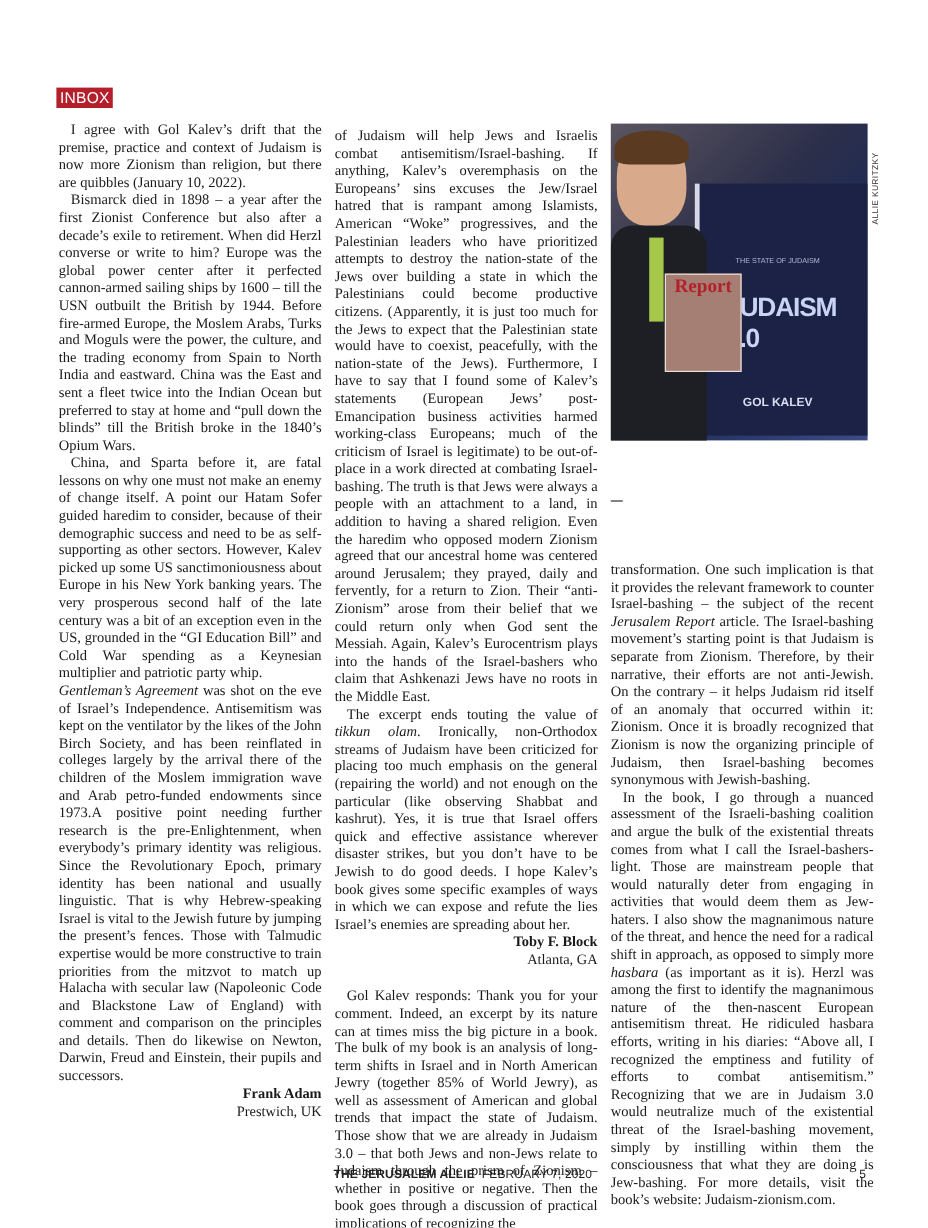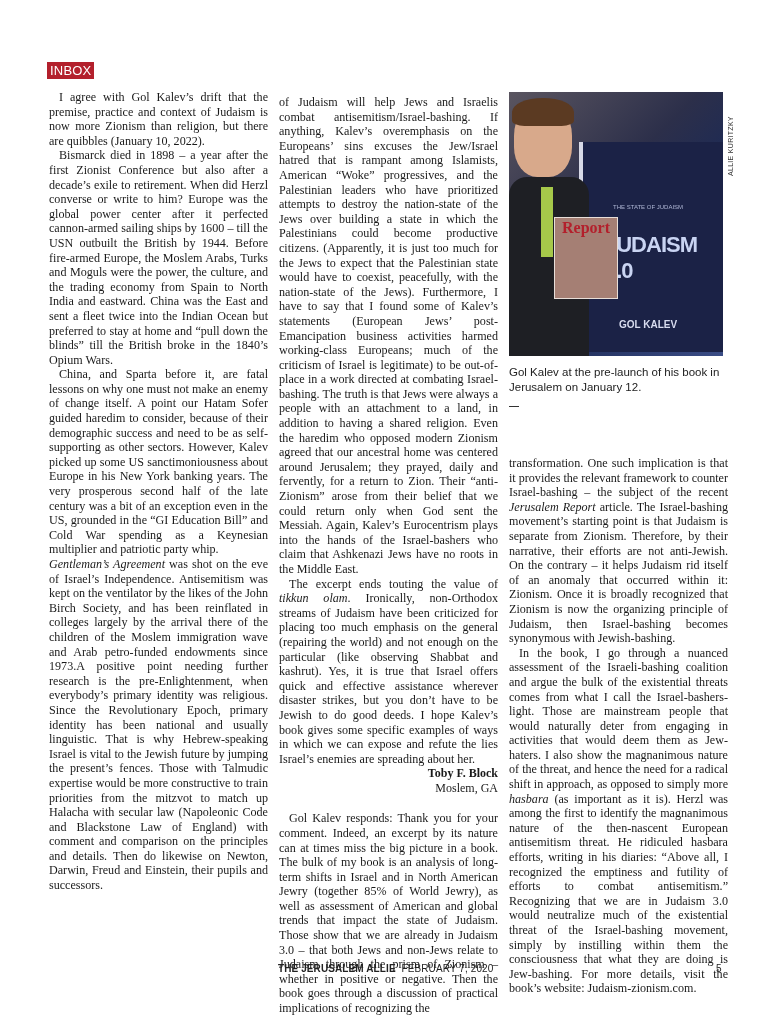--- a/index.html
+++ b/index.html
@@ -1,17 +1,17 @@
 <!DOCTYPE html>
 <html><head>
 <meta charset="utf-8">
 <style>
   html, body { margin: 0; padding: 0; background: #ffffff; }
   body { width: 773px; height: 1023px; position: relative; overflow: hidden; }
-  .page { position: absolute; left: 0; top: 0; width: 773px; height: 721px; background: #fff; }
+  .page { position: absolute; left: 0; top: 11px; width: 773px; height: 721px; background: #fff; }
   .badge {
     position: absolute; left: 47px; top: 62px;
     background: #b3202c; color: #fff;
     font-family: "Liberation Sans", sans-serif; font-size: 13px;
     padding: 1px 3px 0 3px; line-height: 16px; letter-spacing: 0.2px;
   }
   .col {
     position: absolute; top: 90px; width: 219px;
     font-family: "Liberation Serif", serif; font-size: 12.1px; line-height: 14.6px;
     color: #1a1a1a; text-align: justify; hyphens: manual;
@@ -69,49 +69,52 @@
 <div class="page">
 
   <div class="badge">INBOX</div>
 
   <div class="col col1">
     <div>
       <p>I agree with Gol Kalev’s drift that the premise, practice and context of Judaism is now more Zionism than religion, but there are quibbles (January 10, 2022).</p>
       <p>Bismarck died in 1898 – a year after the first Zionist Conference but also after a decade’s exile to retirement. When did Herzl converse or write to him? Europe was the global power center after it perfected cannon-armed sailing ships by 1600 – till the USN outbuilt the British by 1944. Before fire-armed Europe, the Moslem Arabs, Turks and Moguls were the power, the culture, and the trading economy from Spain to North India and eastward. China was the East and sent a fleet twice into the Indian Ocean but preferred to stay at home and “pull down the blinds” till the British broke in the 1840’s Opium Wars.</p>
       <p>China, and Sparta before it, are fatal lessons on why one must not make an enemy of change itself. A point our Hatam Sofer guided haredim to consider, because of their demographic success and need to be as self-supporting as other sectors. However, Kalev picked up some US sanctimoniousness about Europe in his New York banking years. The very prosperous second half of the late century was a bit of an exception even in the US, grounded in the “GI Education Bill” and Cold War spending as a Keynesian multiplier and patriotic party whip.</p>
       <p class="noindent"><em>Gentleman’s Agreement</em> <span>was shot on the eve of Israel’s Independence. Antisemitism was kept on the ventilator by the likes of the John Birch Society, and has been reinflated in colleges largely by the arrival there of the children of the Moslem immigration wave and Arab petro-funded endowments since 1973.A positive point needing further research is the pre-Enlightenment, when everybody’s primary identity was religious. Since the Revolutionary Epoch, primary identity has been national and usually linguistic. That is why Hebrew-speaking Israel is vital to the Jewish future by jumping the present’s fences. Those with Talmudic expertise would be more constructive to train priorities from the mitzvot to match up Halacha with secular law (Napoleonic Code and Blackstone Law of England) with comment and comparison on the principles and details. Then do likewise on Newton, Darwin, Freud and Einstein, their pupils and successors.</span></p>
+      <div class="sig">
+        <div class="name">Frank Adam</div>
+        <div>Prestwich, UK</div>
+      </div>
     </div>
     <div class="gap"></div>
   </div>
 
   <div class="col col2">
     <p class="noindent" id="euro-p1-cont">of Judaism will help Jews and Israelis combat antisemitism/Israel-bashing. If anything, Kalev’s overemphasis on the Europeans’ sins excuses the Jew/Israel hatred that is rampant among Islamists, American “Woke” progressives, and the Palestinian leaders who have prioritized attempts to destroy the nation-state of the Jews over building a state in which the Palestinians could become productive citizens. (Apparently, it is just too much for the Jews to expect that the Palestinian state would have to coexist, peacefully, with the nation-state of the Jews). Furthermore, I have to say that I found some of Kalev’s statements (European Jews’ post-Emancipation business activities harmed working-class Europeans; much of the criticism of Israel is legitimate) to be out-of-place in a work directed at combating Israel-bashing. The truth is that Jews were always a people with an attachment to a land, in addition to having a shared religion. Even the haredim who opposed modern Zionism agreed that our ancestral home was centered around Jerusalem; they prayed, daily and fervently, for a return to Zion. Their “anti-Zionism” arose from their belief that we could return only when God sent the Messiah. Again, Kalev’s Eurocentrism plays into the hands of the Israel-bashers who claim that Ashkenazi Jews have no roots in the Middle East.</p>
     <p><span>The excerpt ends touting the value of </span><em>tikkun olam</em><span>. Ironically, non-Orthodox streams of Judaism have been criticized for placing too much emphasis on the general (repairing the world) and not enough on the particular (like observing Shabbat and kashrut). Yes, it is true that Israel offers quick and effective assistance wherever disaster strikes, but you don’t have to be Jewish to do good deeds. I hope Kalev’s book gives some specific examples of ways in which we can expose and refute the lies Israel’s enemies are spreading about her.</span></p>
     <div class="sig">
       <div class="name">Toby F. Block</div>
-      <div>Moslem, GA</div>
+      <div>Atlanta, GA</div>
     </div>
     <div class="gap"></div>
     <p>Gol Kalev responds: Thank you for your comment. Indeed, an excerpt by its nature can at times miss the big picture in a book. The bulk of my book is an analysis of long-term shifts in Israel and in North American Jewry (together 85% of World Jewry), as well as assessment of American and global trends that impact the state of Judaism. Those show that we are already in Judaism 3.0 – that both Jews and non-Jews relate to Judaism through the prism of Zionism – whether in positive or negative. Then the book goes through a discussion of practical implications of recognizing the</p>
   </div>
 
   <div class="photo">
     <div class="poster"></div>
     <div class="poster-sub">THE STATE OF JUDAISM</div>
     <div class="poster-title">JUDAISM 3.0</div>
     <div class="poster-author">GOL KALEV</div>
     <div class="person-body"></div>
     <div class="tie"></div>
     <div class="person-head"></div>
     <div class="person-hair"></div>
     <div class="magazine"></div>
     <div class="mag-title">Report</div>
   </div>
   <div class="credit">ALLIE KURITZKY</div>
-  <div class="caption">Gol Kalev at the pre-launch of his book in Jerusalem on January 12.</div>
   <div class="caption-rule"></div>
 
   <div class="col col3">
     <p class="noindent"><span>transformation. One such implication is that it provides the relevant framework to counter Israel-bashing – the subject of the recent </span><em>Jerusalem Report</em><span> article. The Israel-bashing movement’s starting point is that Judaism is separate from Zionism. Therefore, by their narrative, their efforts are not anti-Jewish. On the contrary – it helps Judaism rid itself of an anomaly that occurred within it: Zionism. Once it is broadly recognized that Zionism is now the organizing principle of Judaism, then Israel-bashing becomes synonymous with Jewish-bashing.</span></p>
     <p><span>In the book, I go through a nuanced assessment of the Israeli-bashing coalition and argue the bulk of the existential threats comes from what I call the Israel-bashers-light. Those are mainstream people that would naturally deter from engaging in activities that would deem them as Jew-haters. I also show the magnanimous nature of the threat, and hence the need for a radical shift in approach, as opposed to simply more </span><em>hasbara</em><span> (as important as it is). Herzl was among the first to identify the magnanimous nature of the then-nascent European antisemitism threat. He ridiculed hasbara efforts, writing in his diaries: “Above all, I recognized the emptiness and futility of efforts to combat antisemitism.” Recognizing that we are in Judaism 3.0 would neutralize much of the existential threat of the Israel-bashing movement, simply by instilling within them the consciousness that what they are doing is Jew-bashing. For more details, visit the book’s website: Judaism-zionism.com.</span></p>
   </div>
 
   <div class="footer">
     <span class="pub">THE JERUSALEM ALLIE</span>
     <span class="date">FEBRUARY 7, 2020</span>

